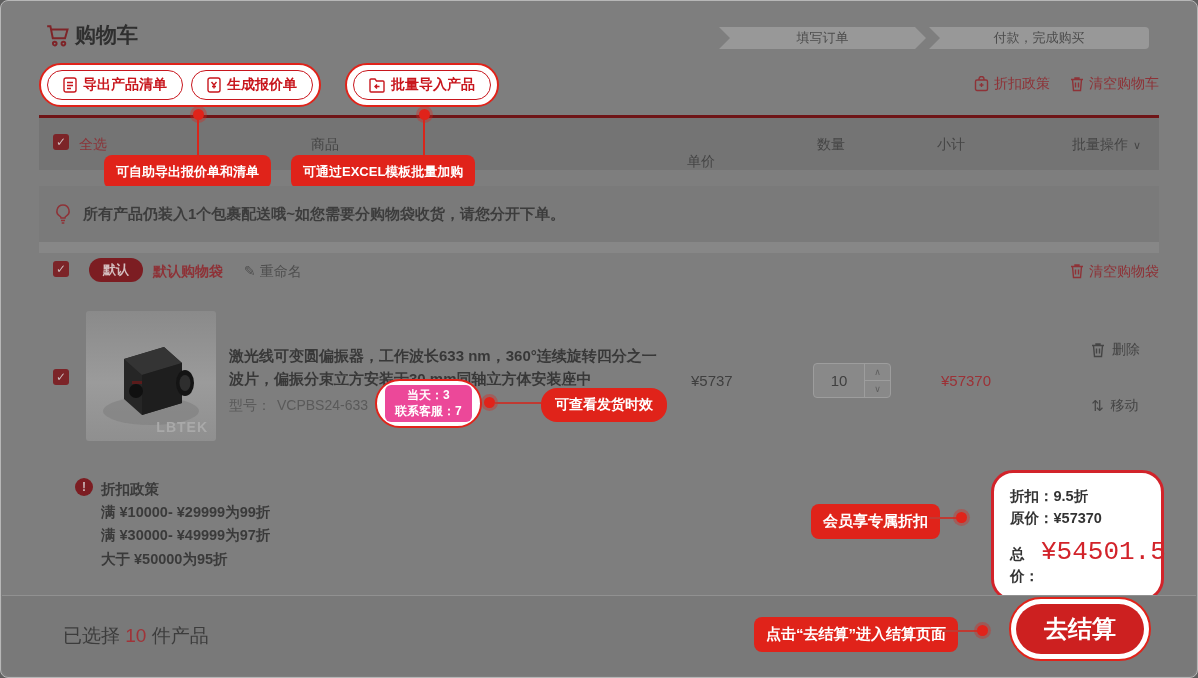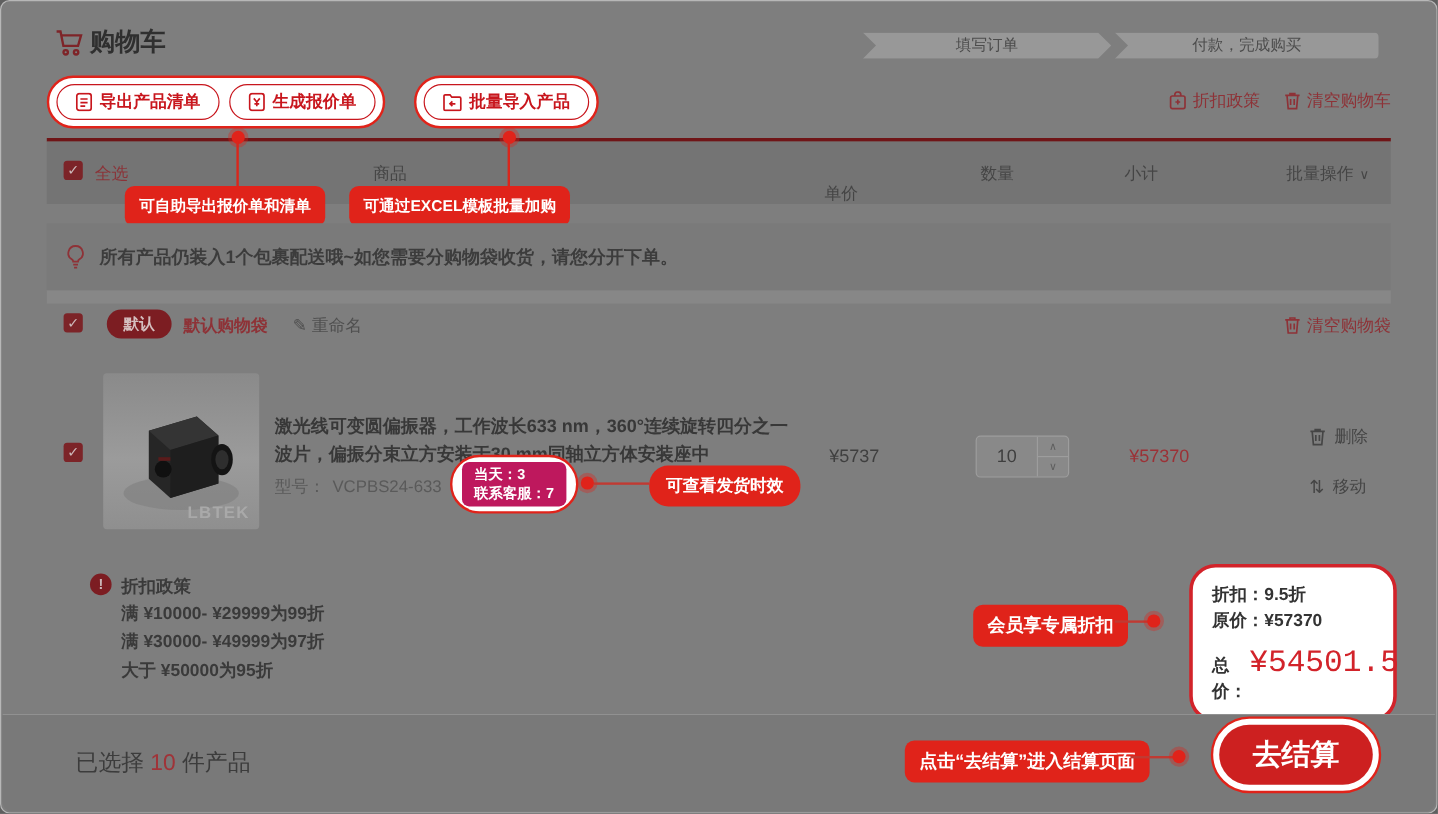--- a/index.html
+++ b/index.html
@@ -68,22 +68,22 @@
   .prod-img{ left:85px; top:310px; width:130px; height:130px; border-radius:3px;
              background:linear-gradient(180deg,#8a8a8a 0%,#9b9b9b 55%,#8f8f8f 100%); overflow:hidden;}
   .prod-img .wm{ position:absolute; right:8px; bottom:6px; font-size:14px; font-weight:bold;
                  color:#a9a9a9; letter-spacing:1px; }
   .prod-title{ left:228px; top:343px; width:436px; font-size:15px; font-weight:bold;
                color:#383838; line-height:1.55; }
   .model-row{ left:228px; top:396px; font-size:14px; color:#5a5a5a; display:flex; gap:6px; }
 
   .stock-ring{ left:374px; top:378px; background:#fff; border:2px solid #e0231a;
                border-radius:26px; padding:4px 8px; }
-  .stock-badge{ background:#be185d; border-radius:6px; color:#fff; font-size:12px;
-                font-weight:bold; text-align:left; line-height:1.3; padding:3px 10px; }
+  .stock-badge{ background:#ec4899; border-radius:6px; color:#fff; font-size:12px;
+                font-weight:bold; text-align:center; line-height:1.3; padding:3px 10px; }
 
   .unit-price{ left:690px; top:371px; font-size:15px; color:#3f3f3f; }
   .subtotal{ left:940px; top:371px; font-size:15px; color:#9c3136; }
 
   .stepper{ left:812px; top:362px; width:78px; height:35px; border:1px solid #9d9d9d;
             border-radius:4px; background:#898989; display:flex; }
   .stepper input{ width:50px; border:none; background:transparent; text-align:center;
                   font-size:15px; color:#3f3f3f; font-family:inherit; }
   .spin{ width:26px; border-left:1px solid #9d9d9d; display:flex; flex-direction:column; }
   .spin div{ flex:1; display:flex; align-items:center; justify-content:center;
@@ -263,21 +263,21 @@
   <div class="abs stepper">
     <input value="10" style="">
     <div class="spin">
       <div>∧</div>
       <div>∨</div>
     </div>
   </div>
 
   <span class="abs subtotal">¥57370</span>
 
-  <span class="abs row-action" style="top:354px;">
+  <span class="abs row-action" style="top:340px;">
     <svg width="14" height="16" viewBox="0 0 14 16" fill="none" stroke="currentColor" stroke-width="1.4">
         <path d="M1 3.5h12M5 3.5V2h4v1.5M2.5 3.5l1 11h7l1-11M5.5 6.5v5M8.5 6.5v5"></path>
       </svg>
     <span>删除</span>
   </span>
   <span class="abs row-action" style="top:396px;">
     <span style="font-size:15px;">⇅</span>
     <span>移动</span>
   </span>
 

